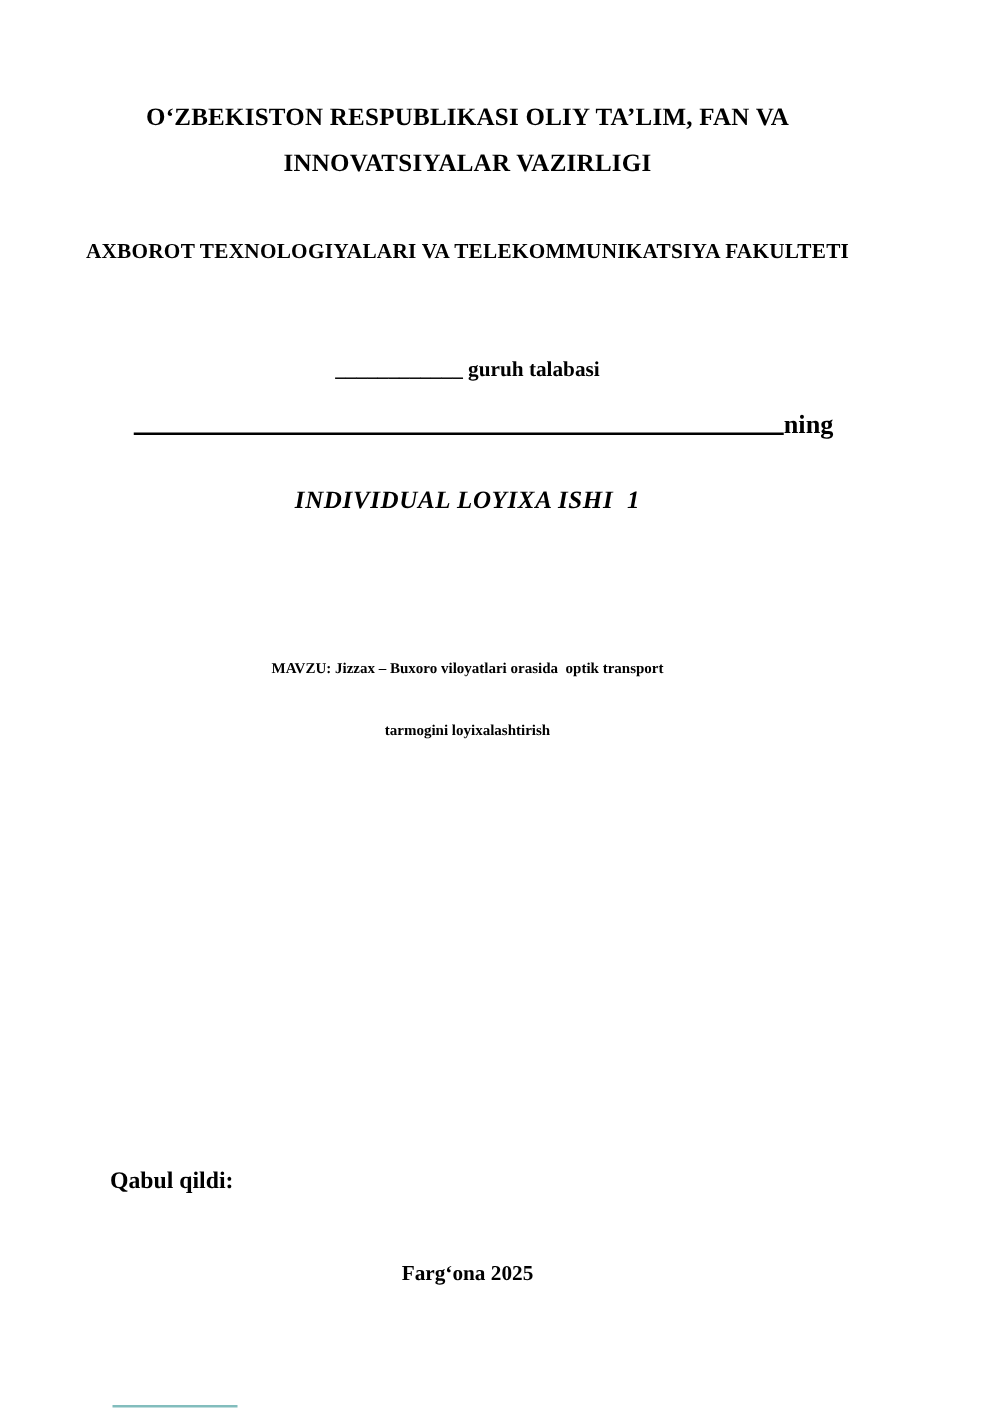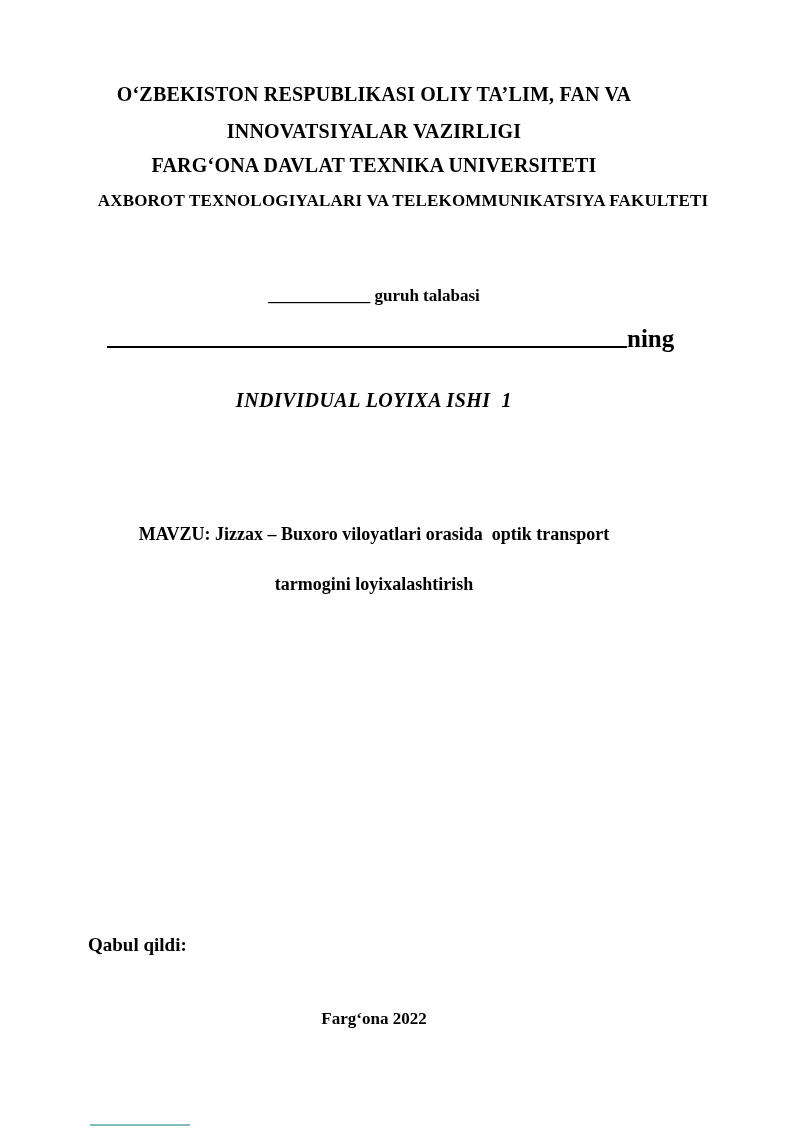--- a/index.html
+++ b/index.html
@@ -18,38 +18,38 @@
     font-weight: bold;
   }
   .abs {
     position: absolute;
     left: 0;
     width: 100%;
     text-align: center;
     white-space: pre;
   }
   .hdr-lg { font-size: 20px; letter-spacing: 0.2px; }
-  .hdr-sm { font-size: 17px; letter-spacing: 0.2px; margin-left: 29px; }
+  .hdr-sm { font-size: 17px; letter-spacing: 0.2px; }
   .guruh  { font-size: 17px; }
   .name-row {
     position: absolute;
     left: 107px;
     top: 326px;
     display: flex;
     align-items: flex-end;
   }
   .sig-line {
     width: 520px;
     height: 0;
     border-bottom: 2px solid #000000;
     margin-bottom: 4px;
   }
-  .ning { font-size: 25px; line-height: 26px; white-space: pre; }
+  .ning { font-size: 21px; line-height: 26px; white-space: pre; }
   .doc-title { font-size: 20px; letter-spacing: 0.5px; font-style: italic; }
-  .topic { font-size: 18px; line-height: 25px; }
+  .topic { font-size: 12px; line-height: 25px; }
   .qabul {
     position: absolute;
     left: 88px;
     top: 934px;
     font-size: 19px;
     white-space: pre;
     text-align: center;
   }
   .footer { font-size: 17px; }
   .teal-mark {
@@ -63,37 +63,36 @@
 </style>
 </head>
 <body>
 
 <div class="page">
 
   <div class="abs hdr-lg" style="top:83px">O‘ZBEKISTON RESPUBLIKASI OLIY TA’LIM, FAN VA</div>
 
   <div class="abs hdr-lg" style="top:120px">INNOVATSIYALAR VAZIRLIGI</div>
 
-  <div class="abs hdr-lg" style="top:154px">FARG‘ONA DAVLAT TEXNIKA UNIVERSITETI</div>
 
   <div class="abs hdr-sm" style="top:191px">AXBOROT TEXNOLOGIYALARI VA TELEKOMMUNIKATSIYA FAKULTETI</div>
 
 
   <div class="abs guruh" style="top:286px">____________ guruh talabasi</div>
 
   <div class="name-row">
     <div class="sig-line"></div>
     <span class="ning">ning</span>
   </div>
 
   <div class="abs doc-title" style="top:389px">INDIVIDUAL LOYIXA ISHI  1</div>
 
   <div class="abs topic" style="top:522px">MAVZU: Jizzax – Buxoro viloyatlari orasida  optik transport</div>
 
   <div class="abs topic" style="top:572px">tarmogini loyixalashtirish</div>
 
   <div class="qabul">Qabul qildi:</div>
 
-  <div class="abs footer" style="top:1009px">Farg‘ona 2022</div>
+  <div class="abs footer" style="top:1009px">Farg‘ona 2025</div>
 
   <div class="teal-mark"></div>
 
 </div>
 
 </body></html>

